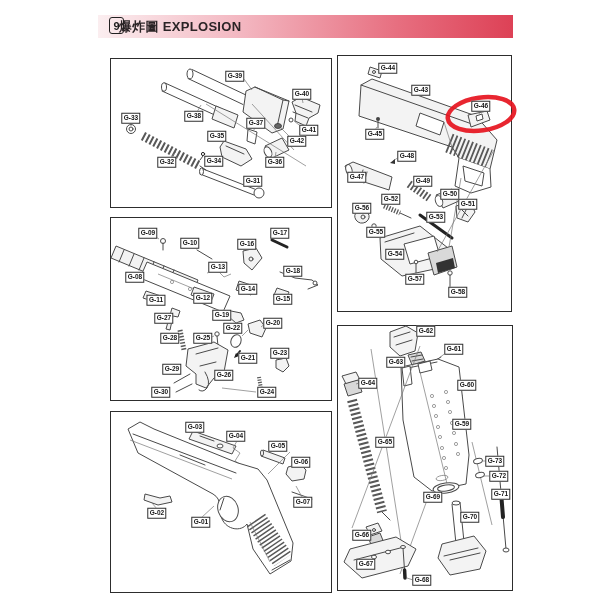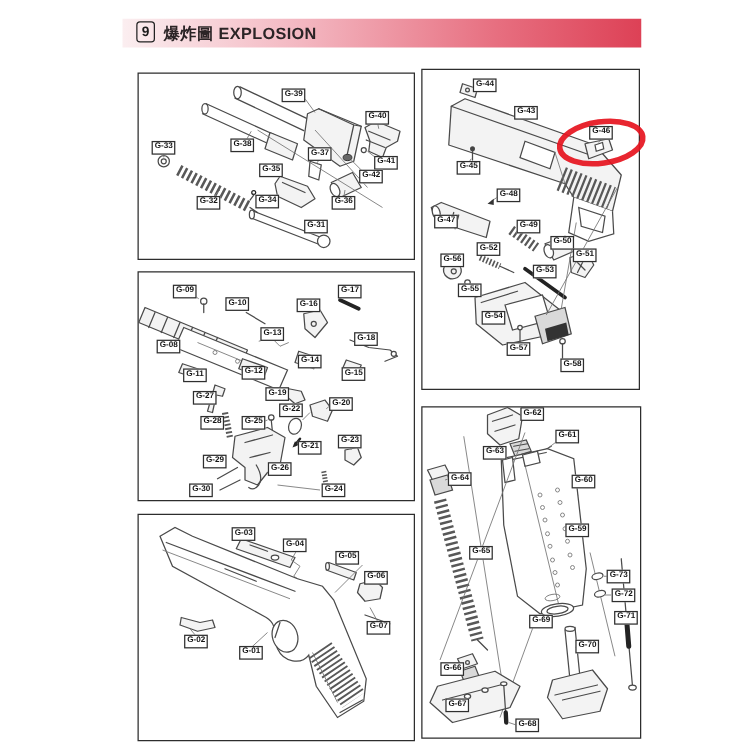--- a/index.html
+++ b/index.html
@@ -1,21 +1,21 @@
 <!DOCTYPE html>
 <html><head>
 <meta charset="utf-8">
 <style>
   html,body{margin:0;padding:0;background:#fff;}
   #page{position:relative;width:600px;height:600px;background:#fff;overflow:hidden;font-family:"Liberation Sans",sans-serif;}
   .hbar{position:absolute;left:98px;top:15px;width:415px;height:23px;z-index:0;
         background:linear-gradient(90deg,#fbeef0 0%,#f3b6c0 35%,#e76f80 72%,#dd4156 100%);}
   .hnum{position:absolute;left:109px;top:17px;width:13px;height:15px;border:1.5px solid #222;border-radius:3px;
         display:flex;align-items:center;justify-content:center;font-size:11px;font-weight:bold;color:#1c1c1c;z-index:4;}
-  .htitle{position:absolute;left:131px;top:15px;height:23px;line-height:23px;font-size:13px;font-weight:600;
+  .htitle{position:absolute;left:119px;top:15px;height:23px;line-height:23px;font-size:13px;font-weight:600;
         color:#2b2426;letter-spacing:.3px;z-index:4;}
   .panel{position:absolute;border:1.6px solid #2d2d2d;background:#fff;box-sizing:border-box;z-index:1;}
   svg.art{position:absolute;left:0;top:0;z-index:2;}
   .part-label{position:absolute;transform:translate(-50%,-50%);font-size:6.5px;font-weight:700;line-height:1;
         padding:1px 1.5px;border:1px solid #2f2f2f;background:#fff;color:#141414;white-space:nowrap;z-index:3;}
   .ln{fill:none;stroke:#4a4a4a;stroke-width:1;stroke-linecap:round;stroke-linejoin:round}
   .fl{fill:#f3f3f3;stroke:#4a4a4a;stroke-width:1;stroke-linejoin:round}
   .flw{fill:#fff;stroke:#4a4a4a;stroke-width:1}
   .fld{fill:#d9d9d9;stroke:#4a4a4a;stroke-width:1}
   .thin{fill:none;stroke:#777;stroke-width:.7}

